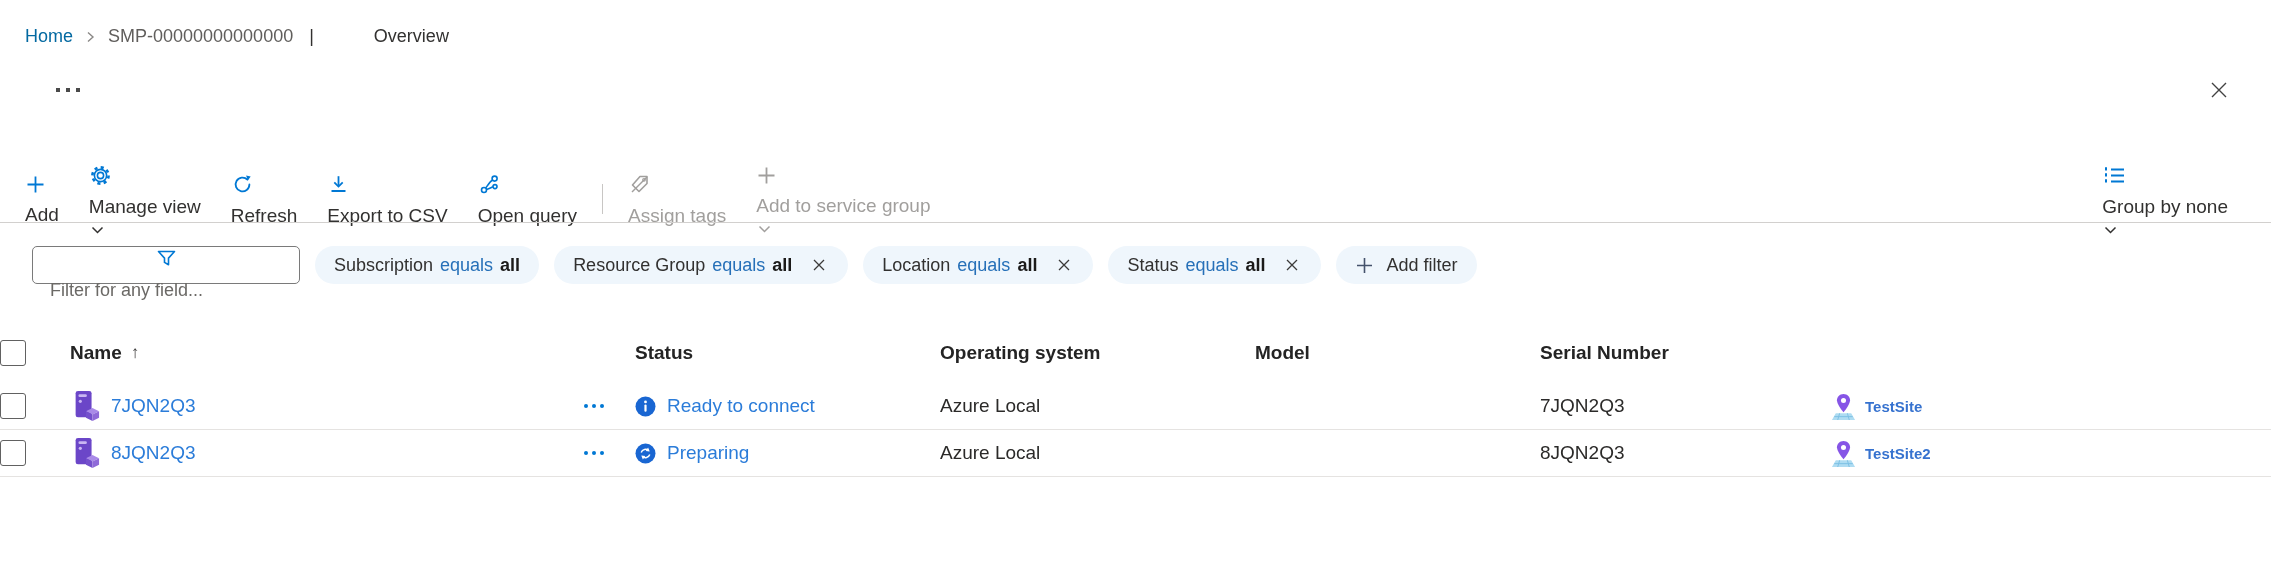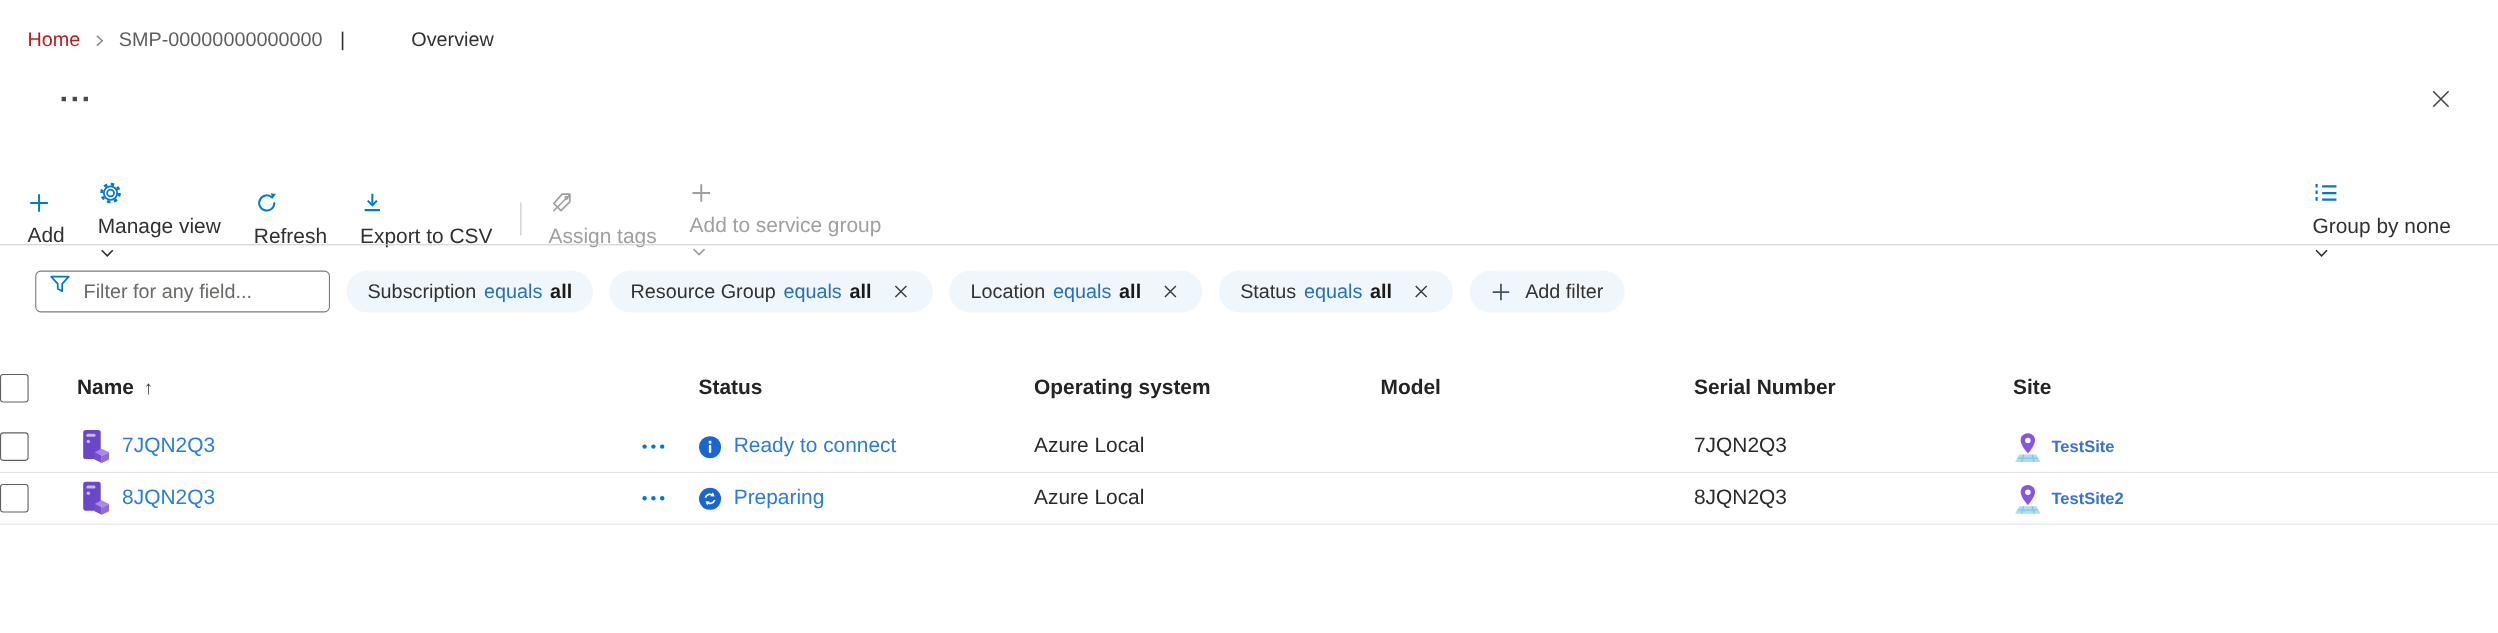--- a/index.html
+++ b/index.html
@@ -2,21 +2,21 @@
 <html><head>
 <meta charset="utf-8">
 <style>
   * { box-sizing: border-box; margin: 0; padding: 0; }
   html,body { width: 2271px; height: 575px; overflow: hidden; background: #ffffff;
     font-family: "Liberation Sans", "DejaVu Sans", sans-serif; color: #323130; }
   .page { position: relative; width: 2271px; height: 575px; }
 
   
   .breadcrumb { position: absolute; top: 26px; left: 25px; display: flex; align-items: center; gap: 12px; font-size: 18px; }
-  .crumb-home { color: #b91c1c; cursor: pointer; }
+  .crumb-home { color: #0369a1; cursor: pointer; }
   .crumb-chevron { display: inline-flex; color: #8a8886; }
   .crumb-resource { color: #605e5c; }
   .crumb-pipe { color: #323130; margin-left: 4px; }
   .crumb-section { color: #323130; margin-left: 48px; }
   .overflow-dots { position: absolute; top: 88px; left: 56px; display: flex; gap: 6px; cursor: pointer; }
   .overflow-dots i { width: 4px; height: 4px; background: #4a4a4a; display: block; }
   .close-btn { position: absolute; top: 76px; right: 38px; background: none; border: none; cursor: pointer; padding: 2px; }
 
   
   .toolbar { position: absolute; top: 176px; left: 10px; right: 28px; height: 46px; display: flex; align-items: center; }
@@ -26,22 +26,22 @@
   .tb-item.disabled { color: #a19f9d; cursor: default; }
   .tb-sep { width: 1px; height: 30px; background: #c8c6c4; margin: 0 10px; }
   .tb-right { margin-left: auto; display: flex; align-items: center; }
   .chev { display: inline-flex; margin-left: 2px; }
 
   
   .toolbar-divider { position: absolute; top: 222px; left: 0; right: 0; height: 1px; background: #d2d0ce; }
 
   
   .filter-row { position: absolute; top: 245px; left: 32px; display: flex; align-items: center; gap: 15px; height: 40px; }
-  .search-box { display: flex; width: 268px; height: 38px; border: 1px solid #7a7a7a;
-    border-radius: 5px; padding: 0 10px; gap: 10px; background: #fff; }
+  .search-box { display: flex; align-items: center; width: 268px; height: 38px; border: 1px solid #7a7a7a;
+    border-radius: 5px; padding: 0 10px; gap: 10px; background: #fff; flex-direction: column; }
   .search-box input { border: none; outline: none; flex: 1; min-width: 0; font-family: inherit; font-size: 18px; color: #323130; background: transparent; }
   .search-box input::placeholder { color: #6b6966; }
   .pill { display: inline-flex; align-items: center; height: 38px; padding: 0 19px; border-radius: 19px;
     background: #eff6fc; font-size: 18px; color: #323130; gap: 7px; cursor: pointer; white-space: nowrap; }
   .pill .po { color: #2670b8; }
   .pill .pv { font-weight: 700; color: #1b1a19; }
   .pill-x { background: none; border: none; cursor: pointer; display: inline-flex; margin-left: 10px; padding: 2px; }
   .add-pill { gap: 12px; }
 
   
@@ -139,20 +139,32 @@
       <span>
         <svg width="23" height="23" viewBox="0 0 23 23">
           <path d="M11.5 3.2v9.6" stroke="#0078d4" stroke-width="1.8" fill="none"></path>
           <path d="M7.3 9.4 11.5 13.6 15.7 9.4" stroke="#0078d4" stroke-width="1.8" fill="none"></path>
           <path d="M4.5 18h14" stroke="#0078d4" stroke-width="2" fill="none"></path>
         </svg>
       </span>
       <span class="lbl">Export to CSV</span>
     </button>
 
+    <button class="tb-item">
+      <span>
+        <svg width="23" height="23" viewBox="0 0 23 23">
+          <circle cx="6" cy="17" r="2.5" fill="none" stroke="#0078d4" stroke-width="1.6"></circle>
+          <circle cx="16.6" cy="5.6" r="2.5" fill="none" stroke="#0078d4" stroke-width="1.6"></circle>
+          <circle cx="17" cy="13.6" r="2" fill="none" stroke="#0078d4" stroke-width="1.6"></circle>
+          <path d="M7.7 15.1 C9.6 12.6 11.7 8.6 14.3 7.2" fill="none" stroke="#0078d4" stroke-width="1.6"></path>
+          <path d="M8.4 16.4 C11 15.6 13 14.6 14.9 13.8" fill="none" stroke="#0078d4" stroke-width="1.6"></path>
+        </svg>
+      </span>
+      <span class="lbl">Open query</span>
+    </button>
 
     <div class="tb-sep"></div>
 
     <button class="tb-item disabled">
       <span>
         <svg width="23" height="23" viewBox="0 0 23 23">
           <path d="M12 3.5h7v7L11 18.5 4.5 12Z" fill="none" stroke="#a19f9d" stroke-width="1.6" stroke-linejoin="round"></path>
           <circle cx="16" cy="6.8" r="1.3" fill="none" stroke="#a19f9d" stroke-width="1.2"></circle>
           <path d="M4 19 19 4" stroke="#a19f9d" stroke-width="1.4" fill="none"></path>
         </svg>
@@ -261,21 +273,20 @@
           <div class="checkbox"></div>
         </div>
       <div class="cell c-namehead">
         <span>Name</span>
         <span class="sort">↑</span>
       </div>
       <div class="cell c-status">Status</div>
       <div class="cell c-os">Operating system</div>
       <div class="cell c-model">Model</div>
       <div class="cell c-serial">Serial Number</div>
-      <div class="cell c-site">Site</div>
     </div>
 
     <div class="grid-row">
       <div class="cell c-check">
           <div class="checkbox"></div>
         </div>
       <div class="cell c-name">
         <span>
           <svg width="30" height="36" viewBox="0 0 32 36">
             <rect x="6" y="2" width="17" height="28" rx="2.5" fill="#6b46c8"></rect>

